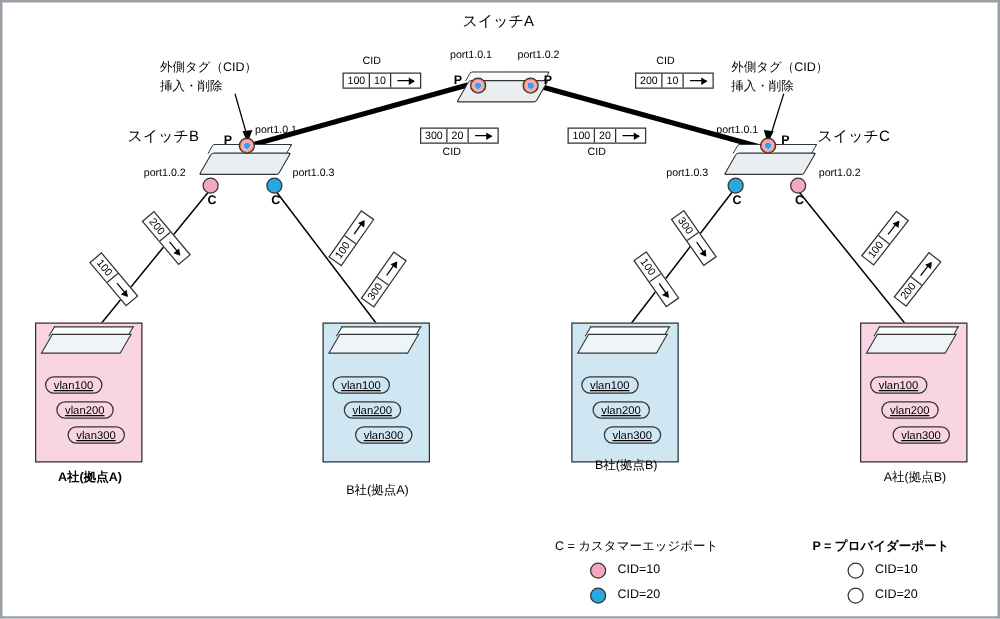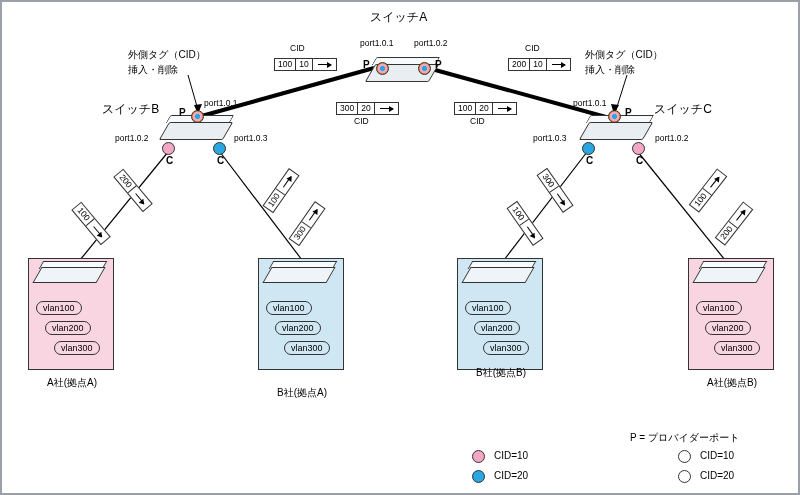--- a/index.html
+++ b/index.html
@@ -90,20 +90,21 @@
     transform: skewX(-30deg);
   }
   .vlan {
     position:absolute;
     font-size:9px;
     padding:1px 6px;
     border:1px solid #333;
     border-radius:9px;
     background:inherit;
     white-space:nowrap;
+    text-decoration:underline;
   }
   .host.pink .vlan { background:#f9d5e2; }
   .host.blue .vlan { background:#cfe7f3; }
 
   
   .frame {
     position:absolute;
     display:flex;
     align-items:stretch;
     border:1px solid #333;
@@ -298,21 +299,21 @@
       </div>
   </div>
 
   <div class="host pink" style="left:26px; top:256px;">
     <div class="box3d-top"></div>
     <div class="box3d"></div>
     <div class="vlan" style="left:7px; top:42px;">vlan100</div>
     <div class="vlan" style="left:16px; top:62px;">vlan200</div>
     <div class="vlan" style="left:25px; top:82px;">vlan300</div>
   </div>
-  <div class="lbl center" style="left:22px; top:375px; width:96px;">A社(拠点A)</div>
+  <div class="lbl center" style="left:22px; top:375px; width:96px;font-weight:bold;">A社(拠点A)</div>
 
   <div class="host blue" style="left:256px; top:256px;">
     <div class="box3d-top"></div>
     <div class="box3d"></div>
     <div class="vlan" style="left:7px; top:42px;">vlan100</div>
     <div class="vlan" style="left:16px; top:62px;">vlan200</div>
     <div class="vlan" style="left:25px; top:82px;">vlan300</div>
   </div>
   <div class="lbl center" style="left:252px; top:385px; width:96px;">B社(拠点A)</div>
 
@@ -327,24 +328,25 @@
 
   <div class="host pink" style="left:686px; top:256px;">
     <div class="box3d-top"></div>
     <div class="box3d"></div>
     <div class="vlan" style="left:7px; top:42px;">vlan100</div>
     <div class="vlan" style="left:16px; top:62px;">vlan200</div>
     <div class="vlan" style="left:25px; top:82px;">vlan300</div>
   </div>
   <div class="lbl center" style="left:682px; top:375px; width:96px;">A社(拠点B)</div>
 
+  <div class="lbl" style="left:442px; top:430px;">C = カスタマーエッジポート</div>
   <div class="legend-dot c10" style="left:470px; top:448px; background:#f2a8c4;"></div>
   <div class="lbl" style="left:492px; top:448px;">CID=10</div>
   <div class="legend-dot c20" style="left:470px; top:468px; background:#2aa6e0;"></div>
   <div class="lbl" style="left:492px; top:468px;">CID=20</div>
 
-  <div class="lbl" style="left:628px; top:430px;">P = プロバイダーポート</div>
+  <div class="lbl" style="left:648px; top:430px;font-weight:bold;">P = プロバイダーポート</div>
   <div class="legend-dot prov" style="left:676px; top:448px;"></div>
   <div class="lbl" style="left:698px; top:448px;">CID=10</div>
   <div class="legend-dot prov" style="left:676px; top:468px;"></div>
   <div class="lbl" style="left:698px; top:468px;">CID=20</div>
 
 </div>
 
 </body></html>

